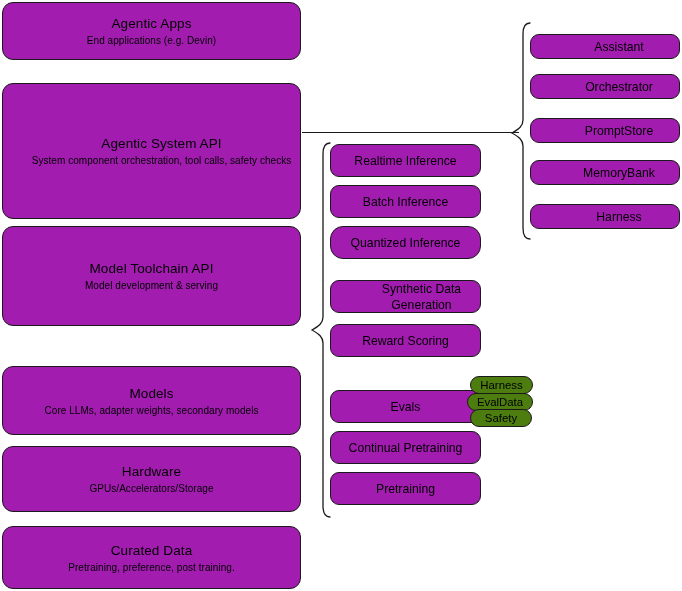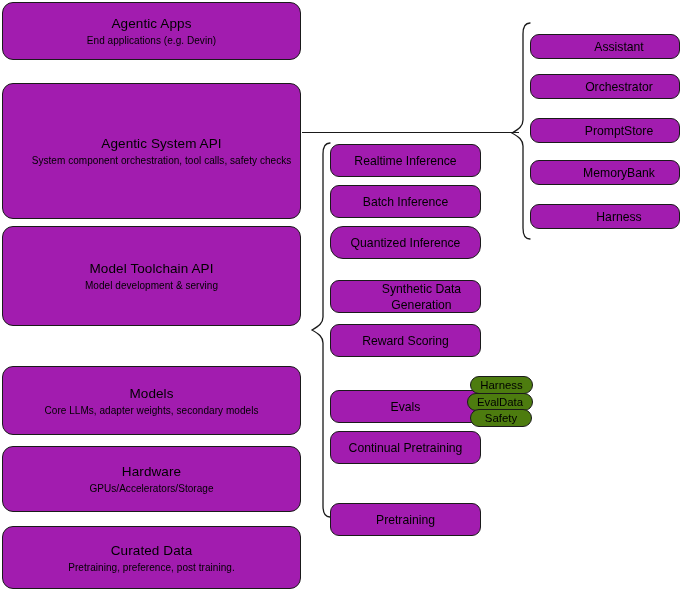--- a/index.html
+++ b/index.html
@@ -177,21 +177,21 @@
   </div>
   <div class="box cap-box" style="top:324px;">
     <div class="lbl">Reward Scoring</div>
   </div>
   <div class="box cap-box" style="top:390px;">
     <div class="lbl">Evals</div>
   </div>
   <div class="box cap-box" style="top:431px;">
     <div class="lbl">Continual Pretraining</div>
   </div>
-  <div class="box cap-box" style="top:472px;margin-top:31px;">
+  <div class="box cap-box" style="top:472px;">
     <div class="lbl">Pretraining</div>
   </div>
 
   <div class="pill" style="left:470px;top:376px;width:63px;">
     <span>Harness</span>
   </div>
   <div class="pill" style="left:467px;top:393px;width:66px;">
     <span>EvalData</span>
   </div>
   <div class="pill" style="left:470px;top:409px;width:62px;">

